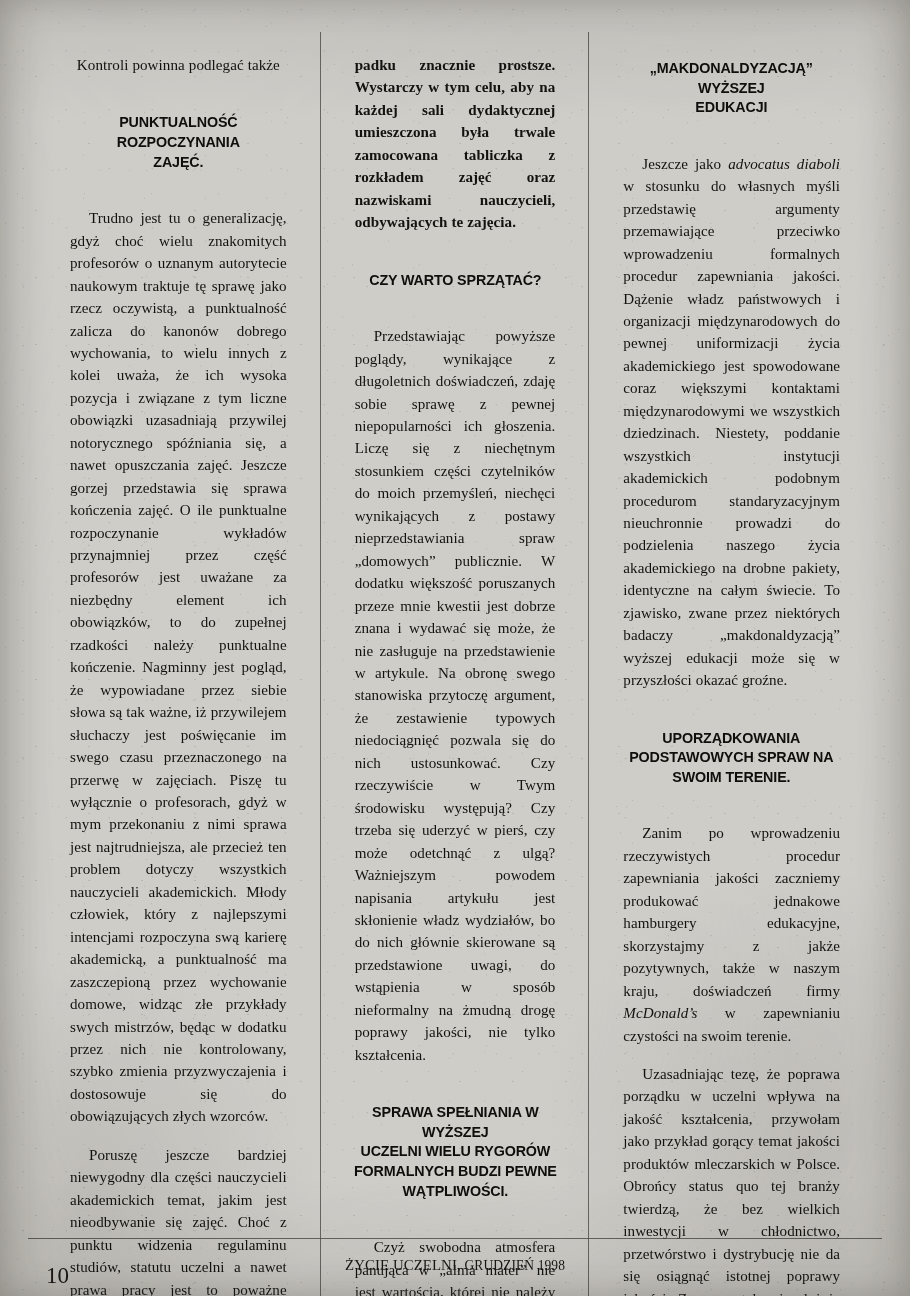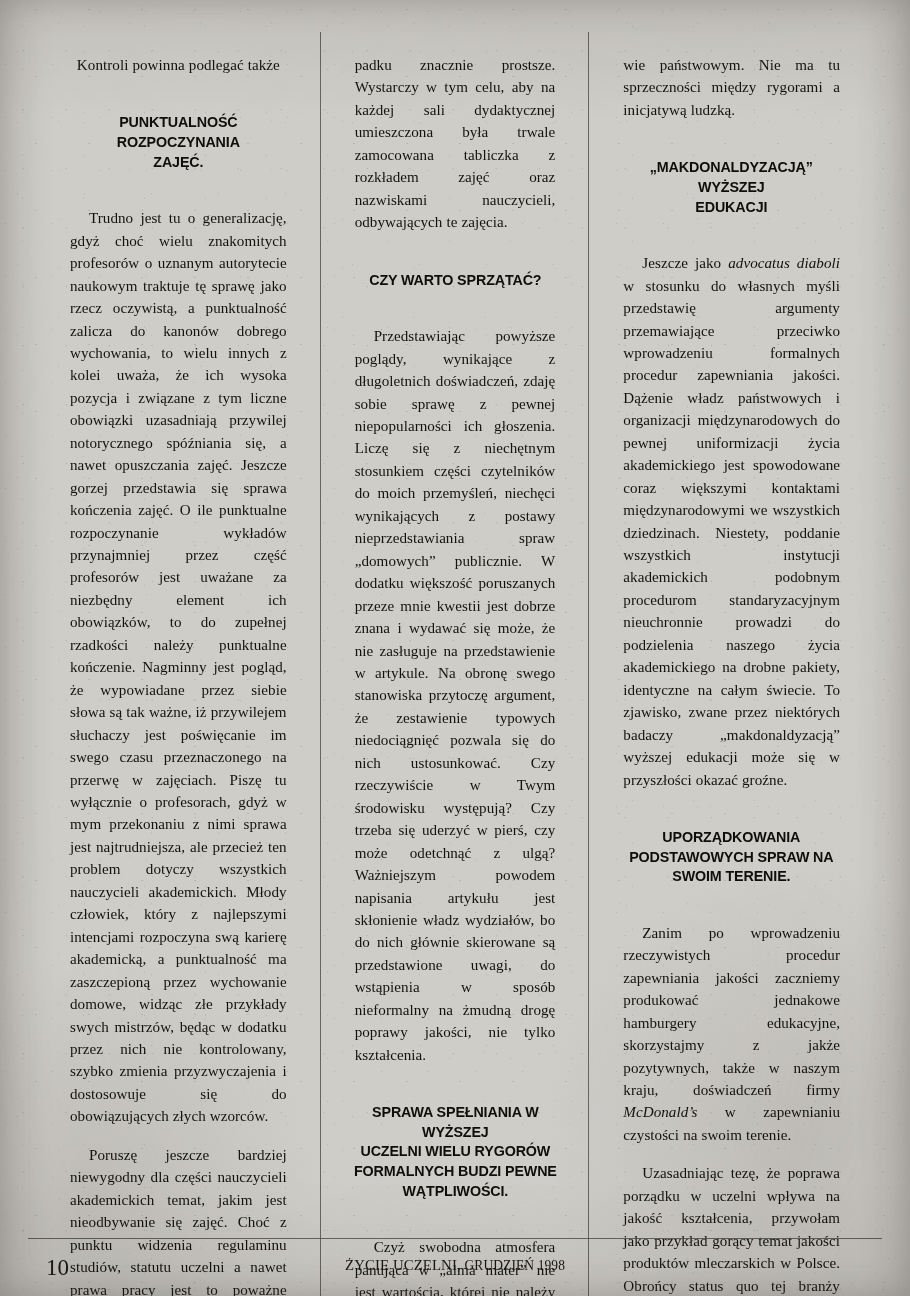--- a/index.html
+++ b/index.html
@@ -90,21 +90,21 @@
     margin: 16px;
     font-size: 15.1px;
     line-height: 22.45px;
     text-align: justify;
     text-justify: inter-word;
     hyphens: manual;
     letter-spacing: .05px;
     word-spacing: .2px;
   }
   p.indent { text-indent: 19px; }
-  p.noindent { text-indent: 0; }
+  p.noindent { text-indent: 0; font-weight: bold; }
 
   
   p.centered {
     text-align: center;
     text-indent: 0;
   }
 
   h2 {
     margin: 0;
     font-family: "Liberation Sans", "DejaVu Sans", sans-serif;
@@ -138,21 +138,21 @@
   .footer {
     position: absolute;
     left: 28px;
     right: 28px;
     top: 1250px;
     height: 34px;
   }
   .page-number {
     position: absolute;
     left: 18px;
-    top: 4px;
+    top: 12px;
     font-size: 23px;
     line-height: 28px;
     color: #1a1815;
   }
   .imprint {
     position: absolute;
     left: 0;
     right: 0;
     top: 5px;
     text-align: center;
@@ -206,21 +206,20 @@
         <span>SPRAWA SPEŁNIANIA W WYŻSZEJ</span><br>
         <span>UCZELNI WIELU  RYGORÓW</span><br>
         <span>FORMALNYCH BUDZI PEWNE</span><br>
         <span>WĄTPLIWOŚCI.</span>
       </h2>
       <div class="sp-after-head"></div>
       <p class="indent">Czyż swobodna atmosfera panująca w „alma mater” nie jest wartością, której nie należy utracić. Krytycy sformalizowania form życia akademickiego powiedzą, że właśnie w  atmosferze swobody powstawały i powstają wielkie odkrycia naukowe oraz kształtują się charaktery elit umysłowych. Z pewnością tak, lecz należałoby określić bardziej precyzyjnie, jakie są granice wolności akademickiej. Wyższa uczelnia, jako instytucja musi funkcjonować  w ramach pewnych uregulowań, określonych w statucie uczelni, regulaminach studiów i oczywiście w pra-</p>
     </div>
 
     <div class="col col--3">
-      <p class="noindent">wie państwowym. Nie ma tu sprzeczności między rygorami a inicjatywą ludzką.</p>
       <div class="sp-before-head"></div>
       <h2>
         <span>„MAKDONALDYZACJĄ” WYŻSZEJ</span><br>
         <span>EDUKACJI</span>
       </h2>
       <div class="sp-after-head"></div>
       <p class="indent"><span>Jeszcze jako </span><i>advocatus  diaboli</i><span> w stosunku do własnych myśli przedstawię argumenty przemawiające przeciwko wprowadzeniu formalnych procedur zapewniania jakości. Dążenie władz państwowych i organizacji międzynarodowych do pewnej uniformizacji życia akademickiego jest spowodowane coraz większymi kontaktami międzynarodowymi we wszystkich dziedzinach. Niestety, poddanie wszystkich instytucji akademickich podobnym procedurom standaryzacyjnym nieuchronnie prowadzi do podzielenia naszego życia akademickiego na drobne pakiety, identyczne na całym świecie. To zjawisko, zwane przez niektórych badaczy „makdonaldyzacją” wyższej edukacji może się w przyszłości okazać groźne.</span></p>
       <div class="sp-before-head"></div>
       <h2>
         <span>UPORZĄDKOWANIA</span><br>

